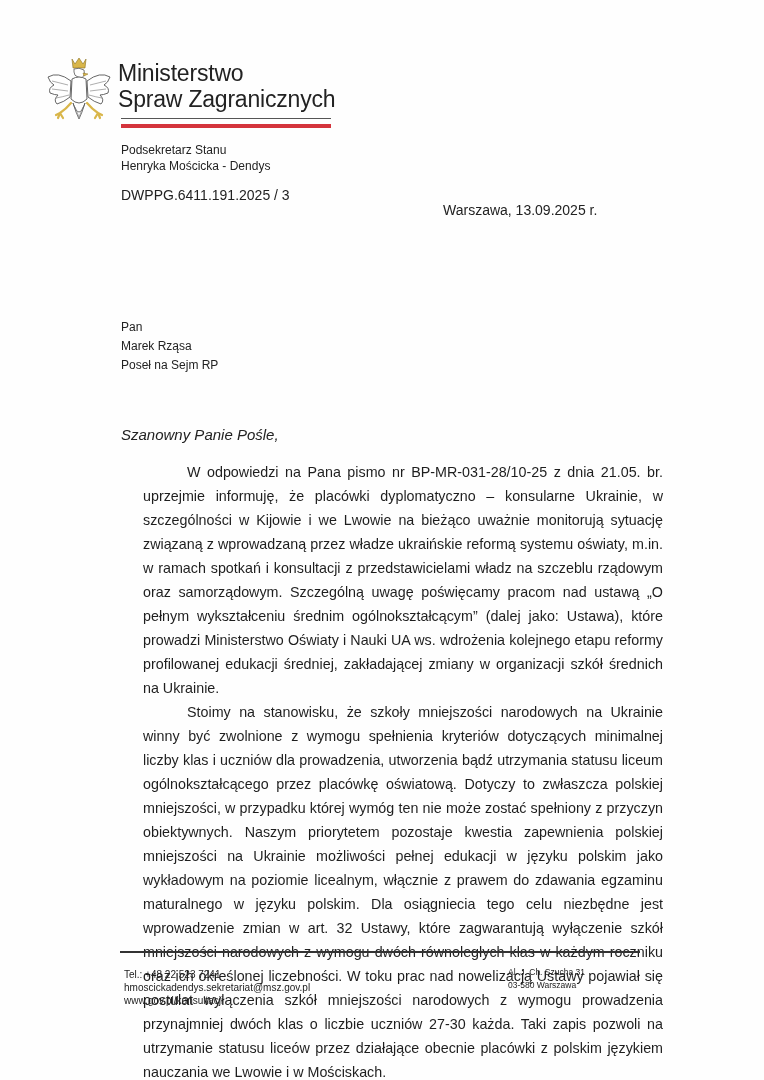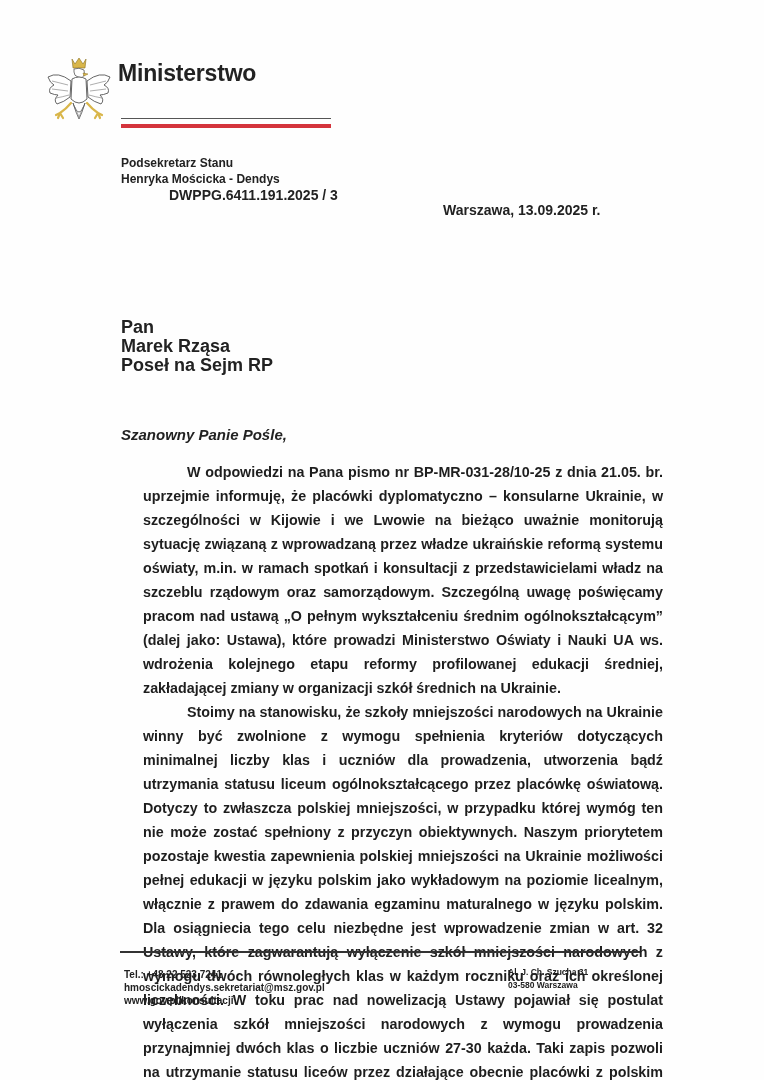--- a/index.html
+++ b/index.html
@@ -14,21 +14,20 @@
       overflow: hidden;
       font-family: "DejaVu Sans", "Liberation Sans", sans-serif;
       color: #1e1e1e;
     }
     .page {
       position: absolute;
       left: 0; top: 0;
       width: 764px;
       height: 1080px;
       background: #fefefe;
-      font-weight: bold;
     }
     
     .emblem {
       position: absolute;
       left: 44px;
       top: 55px;
       width: 70px;
       height: 80px;
     }
     .ministry-name {
@@ -59,45 +58,43 @@
       background: #d4343c;
     }
     .sender {
       position: absolute;
       left: 121px;
       top: 142px;
       font-family: "Liberation Sans", sans-serif;
       font-size: 12px;
       line-height: 16px;
       color: #222;
-      margin-top: 13px;
     }
     .ref-number {
       position: absolute;
       left: 121px;
       top: 187px;
       font-family: "Liberation Sans", sans-serif;
       font-size: 14px;
       color: #222;
-      margin-left: 48px;
     }
     .date-line {
       position: absolute;
       left: 443px;
       top: 202px;
       font-family: "Liberation Sans", sans-serif;
       font-size: 14px;
       color: #222;
     }
     .recipient {
       position: absolute;
       left: 121px;
       top: 318px;
       font-family: "Liberation Sans", sans-serif;
-      font-size: 18px;
+      font-size: 12px;
       line-height: 19px;
       color: #222;
     }
     .salutation {
       position: absolute;
       left: 121px;
       top: 426px;
       font-family: "Liberation Sans", sans-serif;
       font-style: italic;
       font-size: 15px;
@@ -170,20 +167,21 @@
       <path d="M29 48 Q35 66 41 48 Q38 58 35 64 Q32 58 29 48 Z" fill="#fff" stroke="#555" stroke-width="0.8"></path>
       <path d="M31 52 L35 62 L39 52" stroke="#777" stroke-width="0.6" fill="none"></path>
 
       <path d="M27 48 Q22 54 16 58 M16 58 L12 60 M16 58 L14 63 M16 58 L19 63" stroke="#d9b64a" stroke-width="2.2" fill="none" stroke-linecap="round"></path>
       <path d="M43 48 Q48 54 54 58 M54 58 L58 60 M54 58 L56 63 M54 58 L51 63" stroke="#d9b64a" stroke-width="2.2" fill="none" stroke-linecap="round"></path>
     </svg>
   </div>
 
   <div class="ministry-name">
     <div>Ministerstwo</div>
+    <div>Spraw Zagranicznych</div>
   </div>
 
   <div class="rule-thin"></div>
   <div class="rule-red"></div>
 
   <div class="sender">
     <div>Podsekretarz Stanu</div>
     <div>Henryka Mościcka - Dendys</div>
   </div>
 

